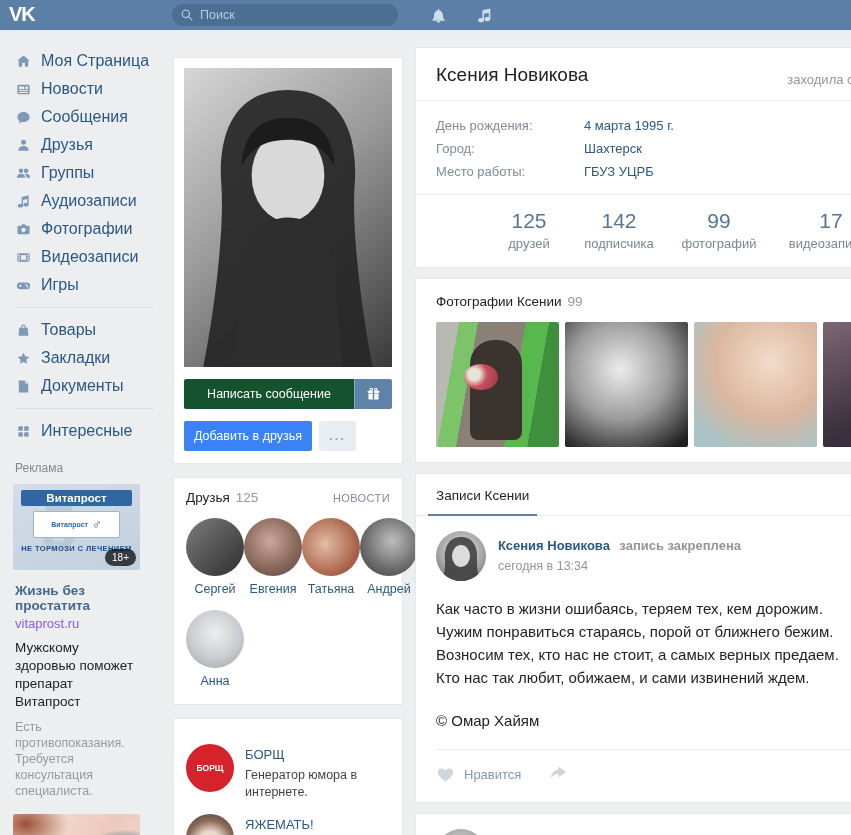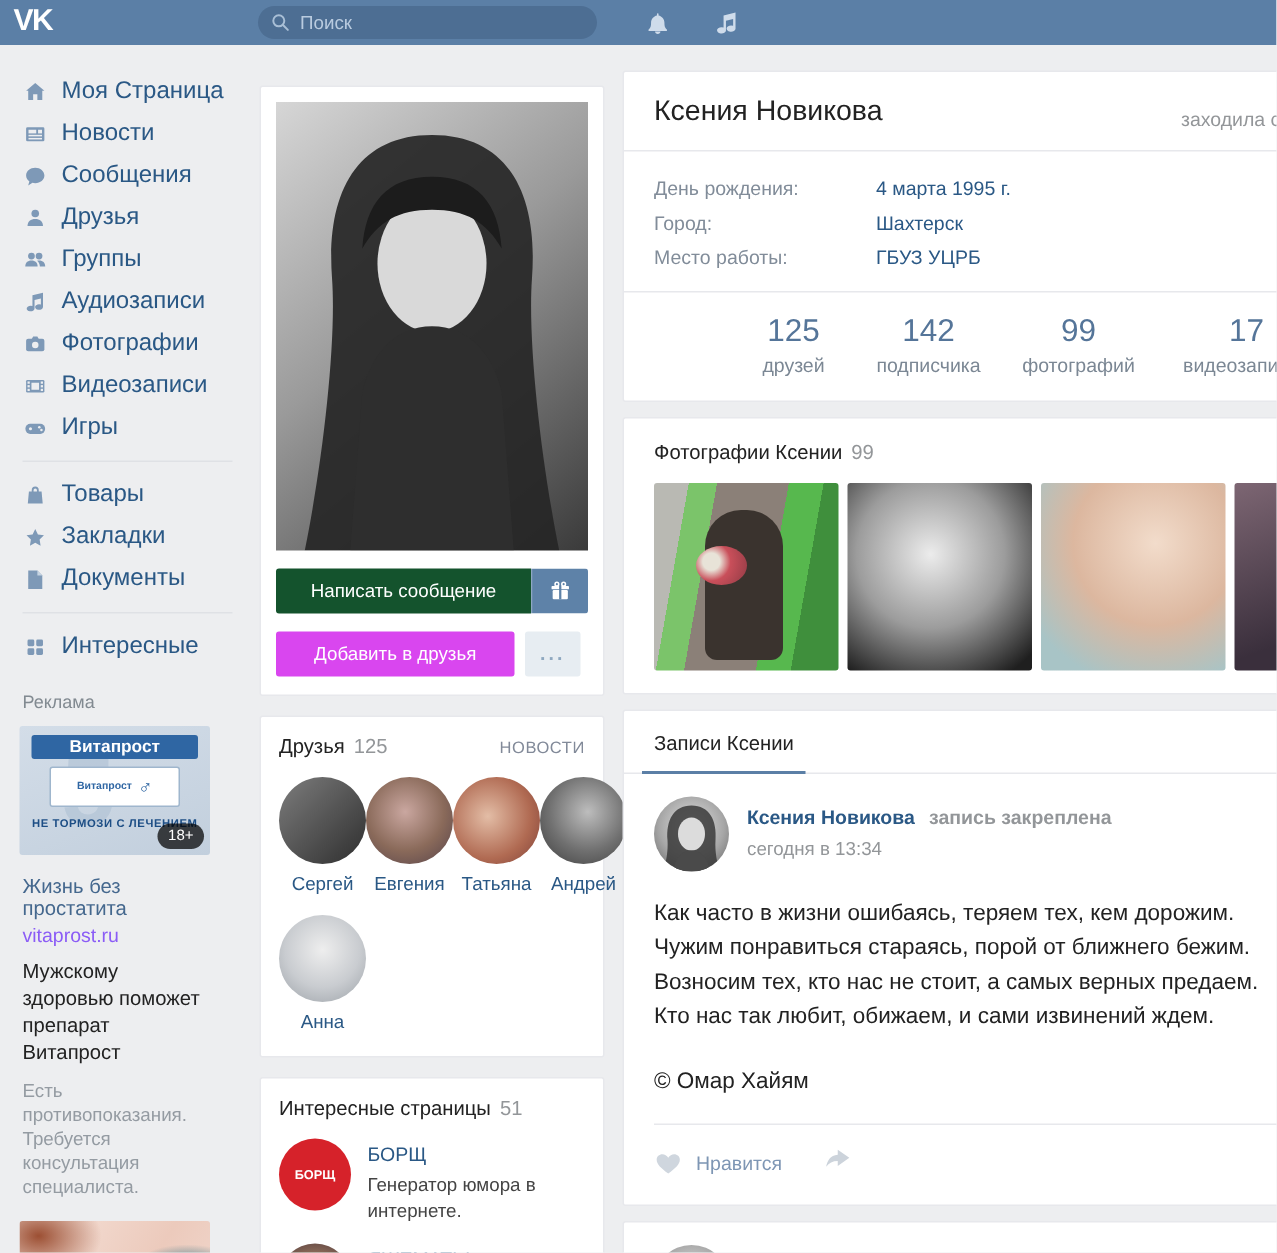--- a/index.html
+++ b/index.html
@@ -31,21 +31,21 @@
   .ad-img{position:relative;margin-left:13px;width:127px;height:86px;border-radius:2px;overflow:hidden;cursor:pointer}
   .ad1{background:linear-gradient(160deg,#d3dde8,#c2cfdd)}
   .ad1-big5{position:absolute;left:28px;top:6px;font-size:64px;font-weight:bold;color:#b3c4d6;opacity:.7}
   .ad1-strip{position:relative;background:#2f66a3;color:#fff;font-weight:bold;font-size:11.5px;text-align:center;margin:6px 8px 0;padding:2px 0;border-radius:2px}
   .ad1-pack{position:relative;background:#fff;border:1px solid #9fb6cd;margin:5px 20px 0;height:25px;border-radius:2px;
     display:flex;align-items:center;justify-content:center;gap:4px}
   .ad1-pack .pk{color:#2f66a3;font-size:7px;font-weight:bold}
   .ad1-pack .mars{color:#2f66a3;font-size:13px;line-height:1}
   .ad1-bottom{position:relative;color:#1d4e85;font-weight:bold;font-size:7.5px;text-align:center;margin-top:6px;letter-spacing:.4px}
   .badge18{position:absolute;right:4px;bottom:4px;background:rgba(0,0,0,.72);color:#fff;font-size:10px;padding:3px 7px;border-radius:10px}
-  .ad-title{margin:13px 0 0 15px;color:#45688e;font-weight:normal;font-size:13.5px;cursor:pointer;width:135px}
+  .ad-title{margin:13px 0 0 15px;color:#45688e;font-weight:bold;font-size:13.5px;cursor:pointer;width:135px}
   .ad-url{margin:3px 0 0 15px;color:#8b5cf6;font-size:13px}
   .ad-text{margin:8px 15px 0;color:#222;font-size:13.5px;line-height:18px;width:122px}
   .ad-disclaimer{margin:8px 15px 0;color:#949ba2;font-size:12.5px;line-height:16px;width:128px}
   .ad2{margin-top:15px;height:83px;background:
     radial-gradient(40px 16px at 36% 40%,#3f7d8c,transparent 70%),
     radial-gradient(46px 18px at 88% 34%,#54808d,transparent 70%),
     radial-gradient(60px 42px at 10% 12%,#9c4f33,transparent 70%),
     radial-gradient(70px 26px at 60% 98%,#e08bb0,transparent 70%),
     linear-gradient(120deg,#f6e3da,#eccabc 60%,#f1d9cf)}
   
@@ -55,21 +55,21 @@
   .photo-card{padding:10px 10px 12px}
   .main-photo{width:100%;height:299px;position:relative;overflow:hidden;cursor:pointer;
     background:linear-gradient(140deg,#d6d6d6,#9a9a9a 45%,#3a3a3a)}
   .main-photo svg{position:absolute;left:0;top:0;width:100%;height:100%}
   .btn-row{margin-top:12px;display:flex;height:30px}
   .btn{border:none;cursor:pointer;font-family:"Liberation Sans",sans-serif;font-size:12.5px}
   .btn-msg{flex:1;background:#14532d;color:#fff;border-radius:2px 0 0 2px}
   .btn-gift{width:38px;background:#5e82a8;border-left:1px solid rgba(255,255,255,.3);border-radius:0 2px 2px 0;
     display:flex;align-items:center;justify-content:center}
   .btn-gift svg{width:15px;height:15px}
-  .btn-add{width:159px;background:#d946ef;color:#fff;border-radius:2px}
+  .btn-add{width:128px;background:#3b82f6;color:#fff;border-radius:2px}
   .btn-more{width:37px;margin-left:7px;background:#e7edf2;border-radius:2px;color:#8fa8c0;
     font-weight:bold;letter-spacing:2px;font-size:13px;line-height:26px}
   .friends-card{margin-top:13px;padding:12px 12px 16px}
   .card-head{display:flex;align-items:baseline;font-size:13.5px;color:#222}
   .count{color:#939699;margin-left:6px;font-size:13.5px}
   .news-link{margin-left:auto;font-size:11px;color:#828a99;letter-spacing:.4px;text-transform:uppercase;cursor:pointer}
   .fgrid{display:grid;grid-template-columns:repeat(5,1fr);gap:14px 0;margin-top:13px;text-align:center}
   .fcell{cursor:pointer}
   .favatar{width:58px;height:58px;border-radius:50%;margin:0 auto;position:relative;overflow:hidden}
   .fname{margin-top:6px;font-size:12.5px;color:#2a5885}
@@ -376,24 +376,20 @@
         <div class="fname">Артём</div>
       </div>
       <div class="fcell">
         <div class="favatar av-anna"></div>
         <div class="fname">Анна</div>
       </div>
     </div>
   </div>
 
   <div class="card pages-card">
-    <div class="card-head">
-      <span>Интересные страницы</span>
-      <span class="count">51</span>
-    </div>
     <div class="pitem">
       <div class="pavatar borsch">БОРЩ</div>
       <div class="pinfo">
         <div class="pname">БОРЩ</div>
         <div class="pdesc">Генератор юмора в интернете.</div>
       </div>
     </div>
     <div class="pitem">
       <div class="pavatar yazhemat"></div>
       <div class="pinfo">

